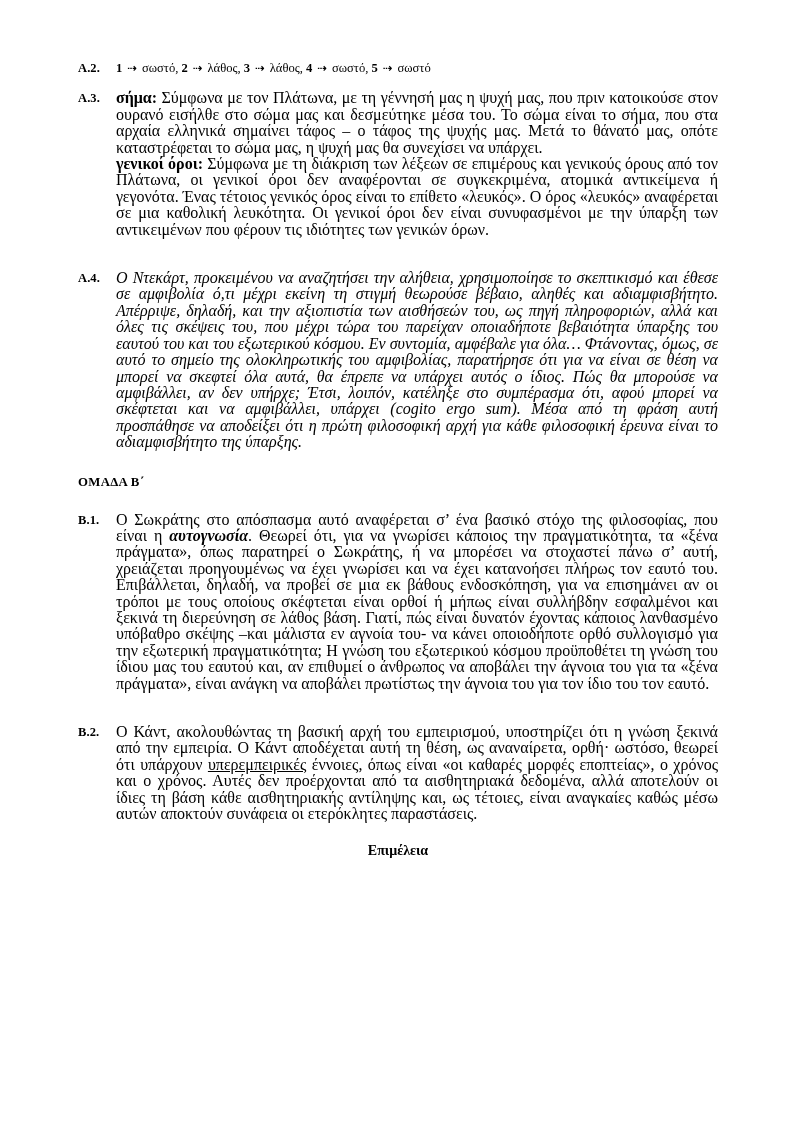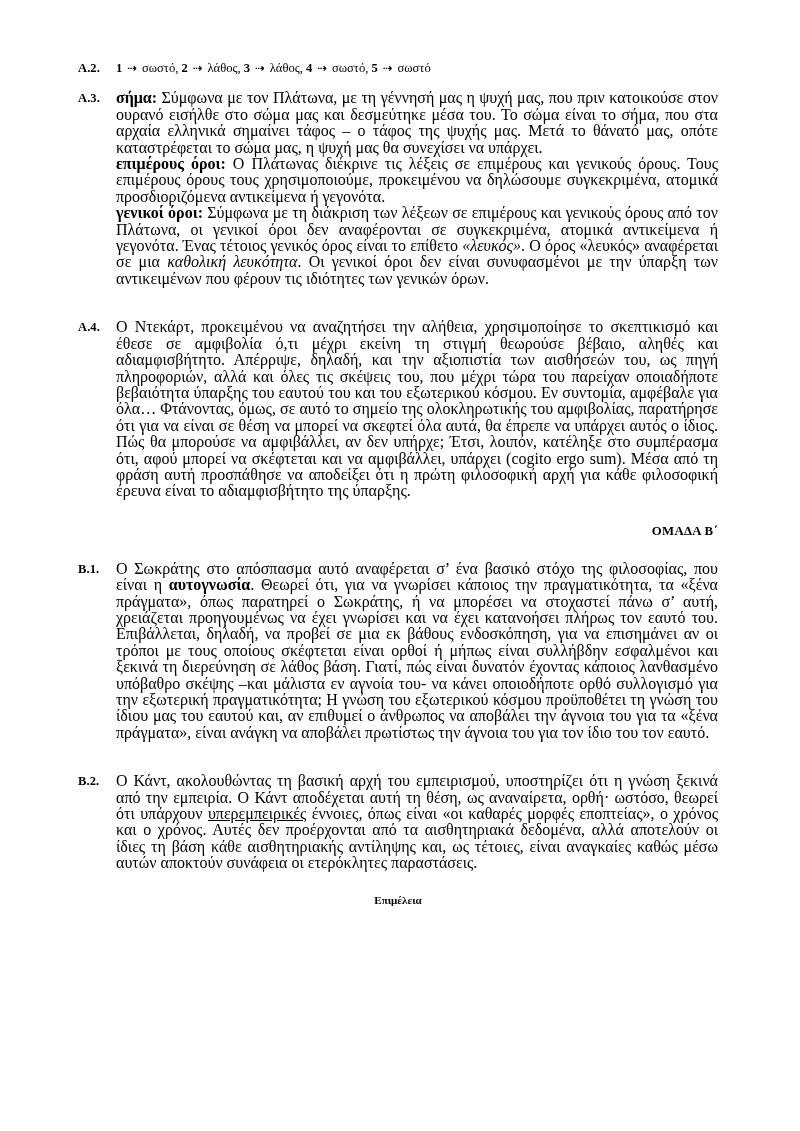--- a/index.html
+++ b/index.html
@@ -36,49 +36,50 @@
   }
   .body-text {
     flex: 1 1 auto;
     font-size: 16px;
     line-height: 16.4px;
     text-align: justify;
     text-justify: inter-word;
     hyphens: none;
   }
   .body-text.ital {
+    font-style: italic;
   }
   .b {
     font-weight: bold;
   }
   .i {
-    font-style: italic;
   }
   .bi {
     font-weight: bold;
+    font-style: italic;
     margin-top: 16px;
   }
   .u {
     text-decoration: underline;
   }
   .term-line {
     display: block;
   }
   .group-heading {
-    text-align: right;
+    text-align: left;
     font-weight: bold;
     font-size: 12.8px;
     margin: 24px 0 22px 0;
     letter-spacing: 0.3px;
   }
   .sig {
     margin-top: 20px;
     text-align: center;
     font-weight: bold;
-    font-size: 11px;
+    font-size: 14px;
     line-height: 17px;
   }
   .sig-line {
     display: block;
   }
   .diamond {
     font-weight: bold;
   }
   .arrow {
     font-family: "DejaVu Sans", sans-serif;
@@ -104,23 +105,20 @@
     </div>
   </div>
 
   <div class="block">
     <div class="label">A.3.</div>
     <div class="body-text">
       <span class="term-line">
         <span class="b">σήμα:</span><span> Σύμφωνα με τον Πλάτωνα, με τη γέννησή μας η ψυχή μας, που πριν κατοικούσε στον ουρανό εισήλθε στο σώμα μας και δεσμεύτηκε μέσα του. Το σώμα είναι το σήμα, που στα αρχαία ελληνικά σημαίνει τάφος – ο τάφος της ψυχής μας. Μετά το θάνατό μας, οπότε καταστρέφεται το σώμα μας, η ψυχή μας θα συνεχίσει να υπάρχει.</span>
       </span>
       <span class="term-line">
-        <span class="b">επιμέρους όροι:</span><span> Ο Πλάτωνας διέκρινε τις λέξεις σε επιμέρους και γενικούς όρους.  Τους επιμέρους όρους τους χρησιμοποιούμε, προκειμένου να δηλώσουμε συγκεκριμένα, ατομικά προσδιοριζόμενα αντικείμενα ή γεγονότα.</span>
-      </span>
-      <span class="term-line">
         <span class="b">γενικοί όροι:</span><span> Σύμφωνα με τη διάκριση των λέξεων σε επιμέρους και γενικούς όρους  από τον Πλάτωνα, οι γενικοί όροι δεν αναφέρονται σε συγκεκριμένα, ατομικά αντικείμενα ή γεγονότα. Ένας τέτοιος γενικός όρος είναι το επίθετο </span><span class="i">«λευκός»</span><span>. Ο όρος «λευκός» αναφέρεται σε μια </span><span class="i">καθολική λευκότητα</span><span>. Οι γενικοί όροι δεν είναι συνυφασμένοι με την ύπαρξη των αντικειμένων που φέρουν τις ιδιότητες των γενικών όρων.</span>
       </span>
     </div>
   </div>
 
   <div class="spacer-lg"></div>
 
   <div class="block">
     <div class="label">A.4.</div>
     <div class="body-text ital">Ο Ντεκάρτ, προκειμένου να αναζητήσει την αλήθεια, χρησιμοποίησε το σκεπτικισμό και έθεσε σε αμφιβολία ό,τι μέχρι εκείνη τη στιγμή θεωρούσε βέβαιο, αληθές και αδιαμφισβήτητο. Απέρριψε, δηλαδή, και την αξιοπιστία των αισθήσεών του, ως πηγή πληροφοριών, αλλά και όλες τις σκέψεις του, που μέχρι τώρα του παρείχαν οποιαδήποτε βεβαιότητα ύπαρξης του εαυτού του και του εξωτερικού κόσμου. Εν συντομία, αμφέβαλε για όλα… Φτάνοντας, όμως, σε αυτό το σημείο της ολοκληρωτικής του αμφιβολίας, παρατήρησε ότι για να είναι σε θέση να μπορεί να σκεφτεί όλα αυτά, θα έπρεπε να υπάρχει αυτός ο ίδιος. Πώς θα μπορούσε να αμφιβάλλει, αν δεν υπήρχε; Έτσι, λοιπόν, κατέληξε στο συμπέρασμα ότι, αφού μπορεί να σκέφτεται και να αμφιβάλλει, υπάρχει (cogito ergo sum). Μέσα από τη φράση αυτή προσπάθησε να αποδείξει ότι η πρώτη φιλοσοφική αρχή για κάθε φιλοσοφική έρευνα είναι το αδιαμφισβήτητο της ύπαρξης.</div>

